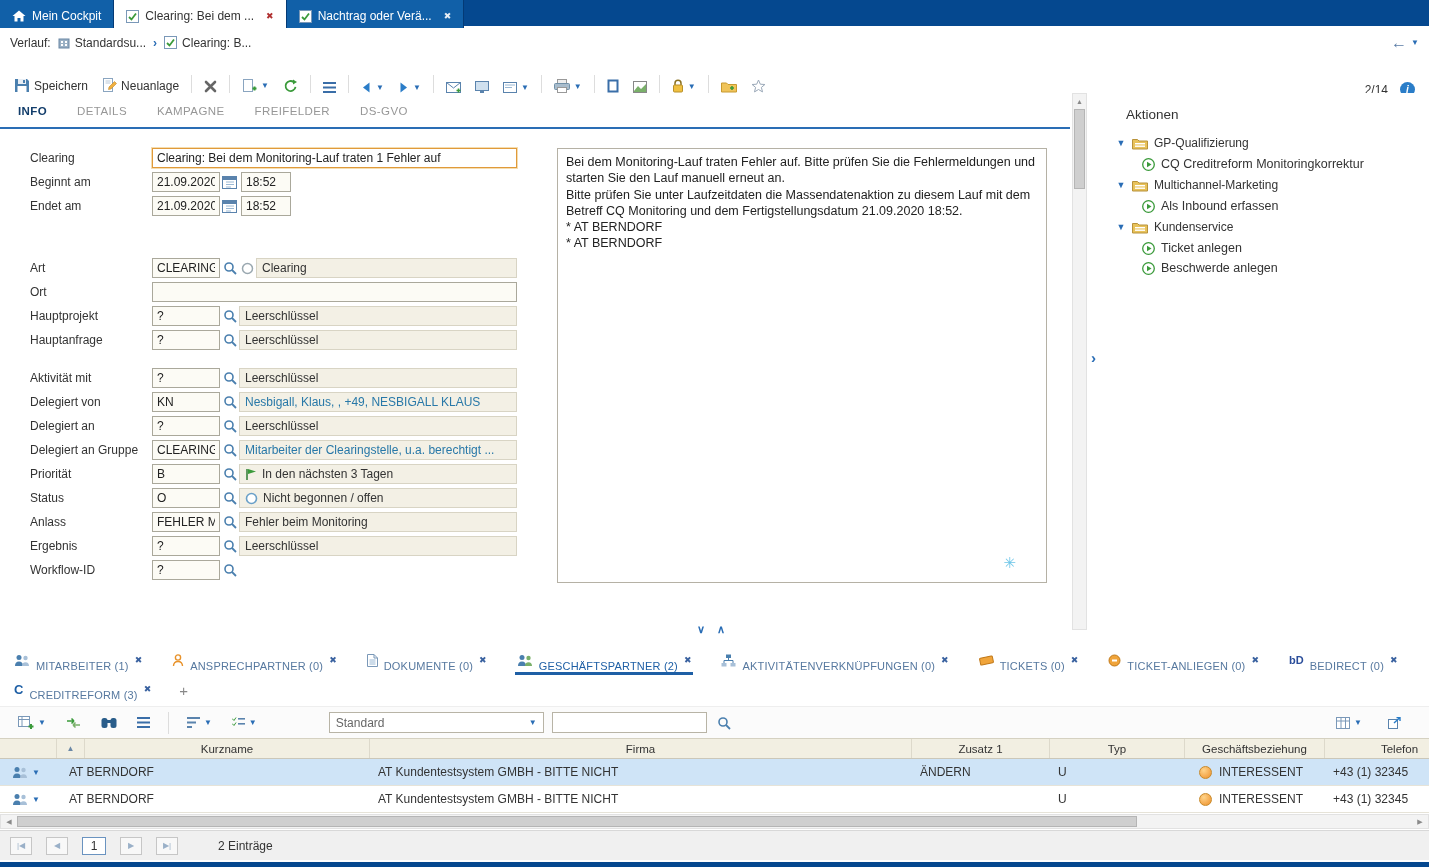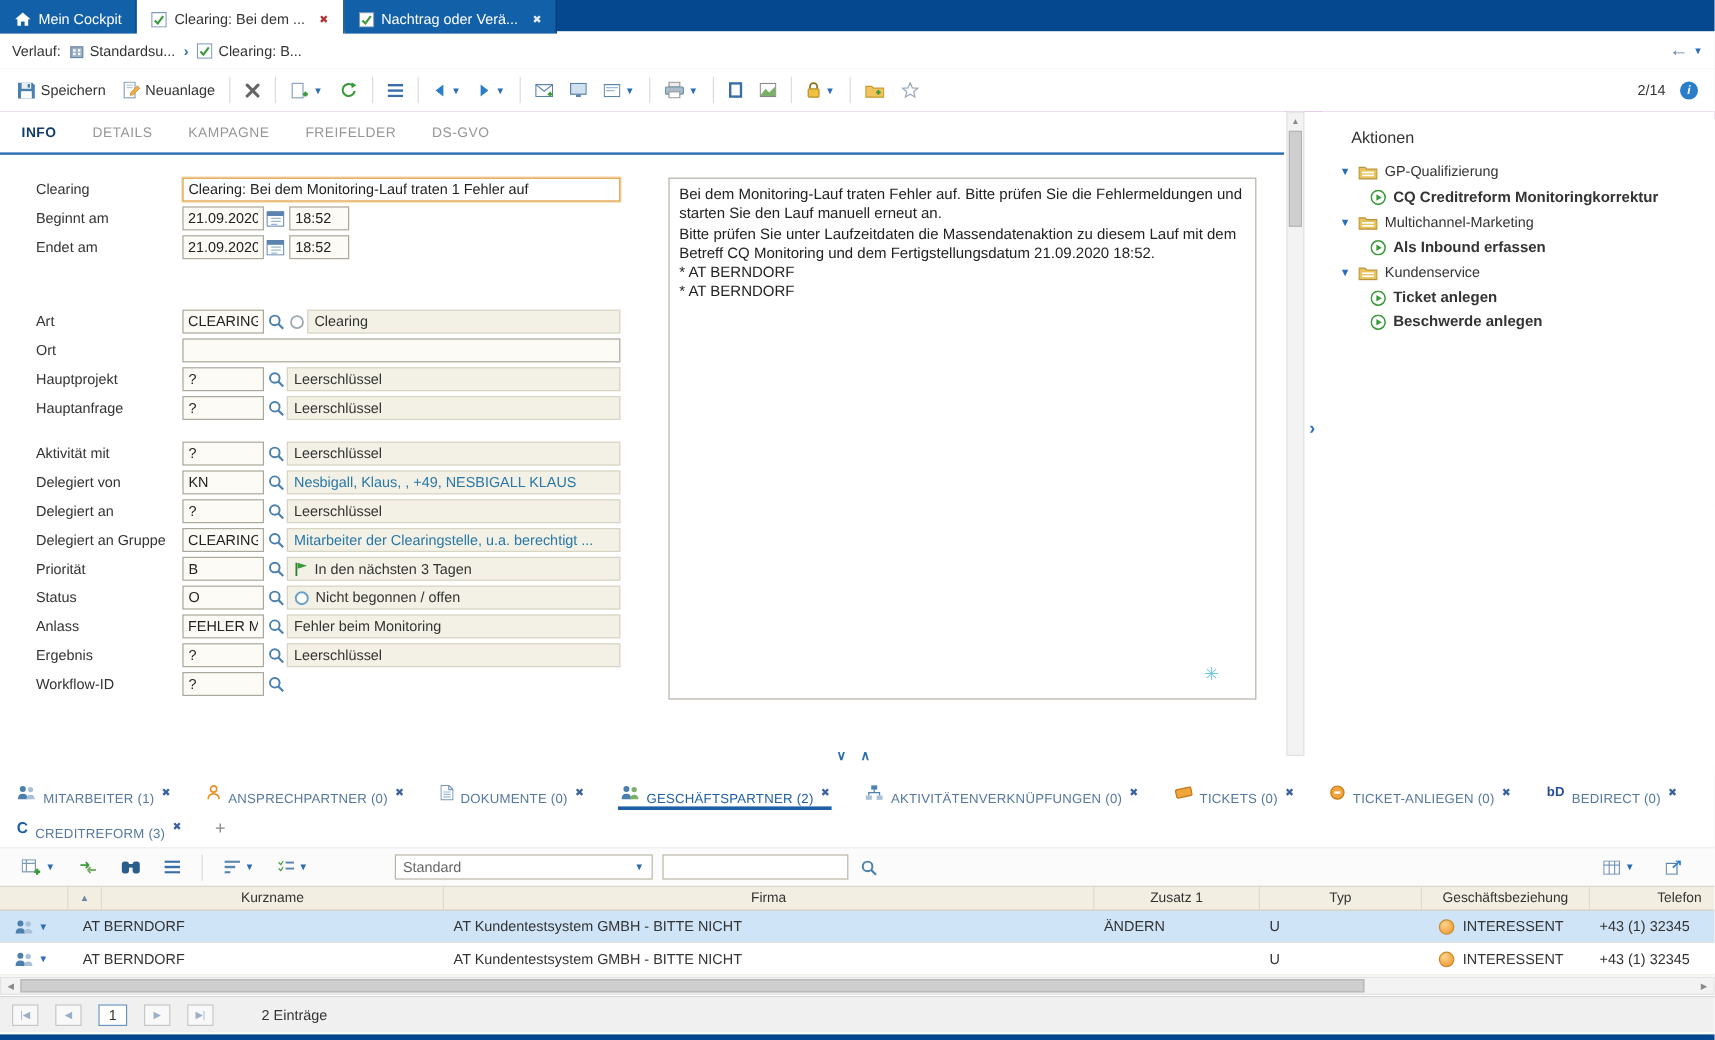--- a/index.html
+++ b/index.html
@@ -20,21 +20,21 @@
   .history {position:absolute; top:28px; left:0; width:100%; height:30px; background:#fff;
             border-bottom:1px solid #e2e2e2; display:flex; align-items:center; padding:0 10px; gap:7px;}
   .hist-item {display:flex; align-items:center; gap:5px; cursor:pointer;}
   .hist-sep {color:#2a6db5; font-weight:bold;}
   .hist-right {margin-left:auto; display:flex; align-items:center; gap:4px; color:#5a7ca6;}
   .hist-back {font-size:16px; cursor:pointer;}
   .caret {color:#2a6db5; font-size:8px;}
 
   
   .toolbar {position:absolute; top:57px; left:0; width:100%; height:42px; background:#fff;
-            border-bottom:6px solid #a21caf; display:flex; align-items:center; padding:0 8px; gap:2px;}
+            border-bottom:2px solid #a21caf; display:flex; align-items:flex-end; padding:0 8px; gap:2px;}
   .tbtn {display:flex; align-items:center; gap:4px; padding:4px 6px; border-radius:2px; cursor:pointer;}
   .tsep {width:1px; height:22px; background:#ddd; margin:0 4px;}
   .tright {margin-left:auto; display:flex; align-items:center; gap:12px; padding-right:6px;}
   .info-i {width:15px; height:15px; border-radius:50%; background:#2a7dc8; color:#fff; font-weight:bold;
            font-size:10px; display:flex; align-items:center; justify-content:center; font-style:italic;}
 
   
   .main {position:absolute; top:93px; left:0; width:1429px; height:551px; background:#fff;}
   .content {position:absolute; left:0; top:0; width:1070px; height:100%; background:#fff;}
 
@@ -76,21 +76,21 @@
   .vthumb {position:absolute; top:15px; left:1px; right:1px; height:80px; background:#cfcfcf; border:1px solid #b5b5b5;}
   .split-ch {position:absolute; left:697px; top:530px; display:flex; gap:12px; color:#2a6db5;
              font-size:11px; font-weight:bold; cursor:pointer;}
   .panel-handle {position:absolute; left:1091px; top:256px; color:#2a6db5; font-size:15px; font-weight:bold; cursor:pointer;}
 
   
   .actions {position:absolute; left:1102px; top:0; width:327px; height:100%; background:#fff;}
   .actions-title {margin:14px 0 10px 24px; font-size:13.5px; color:#333;}
   .agroup {display:flex; align-items:center; gap:6px; padding:4px 0 4px 14px; cursor:pointer;}
   .acaret {color:#2a6db5; font-size:9px; width:10px; text-align:center;}
-  .aitem {display:flex; align-items:center; gap:6px; padding:3px 0 3px 40px; cursor:pointer; font-size:12.5px;font-weight:bold;}
+  .aitem {display:flex; align-items:center; gap:6px; padding:3px 0 3px 40px; cursor:pointer; font-size:12.5px;}
 
   
   .bottom {position:absolute; top:644px; left:0; width:1429px; height:218px; background:#fff;}
   .strow {position:absolute; left:12px; right:0; display:flex; align-items:flex-end; gap:26px;}
   .strow.r1 {top:2px; height:29px;}
   .strow.r2 {top:33px; height:27px; align-items:center;}
   .subtab {display:flex; align-items:center; gap:6px; height:27px; border-bottom:3px solid transparent;
            padding:0 2px; cursor:pointer; white-space:nowrap;}
   .subtab .stlabel {font-size:11px; letter-spacing:.2px; color:#56789f;margin-top:12px;}
   .subtab.active {border-bottom-color:#1e5fa5;}

